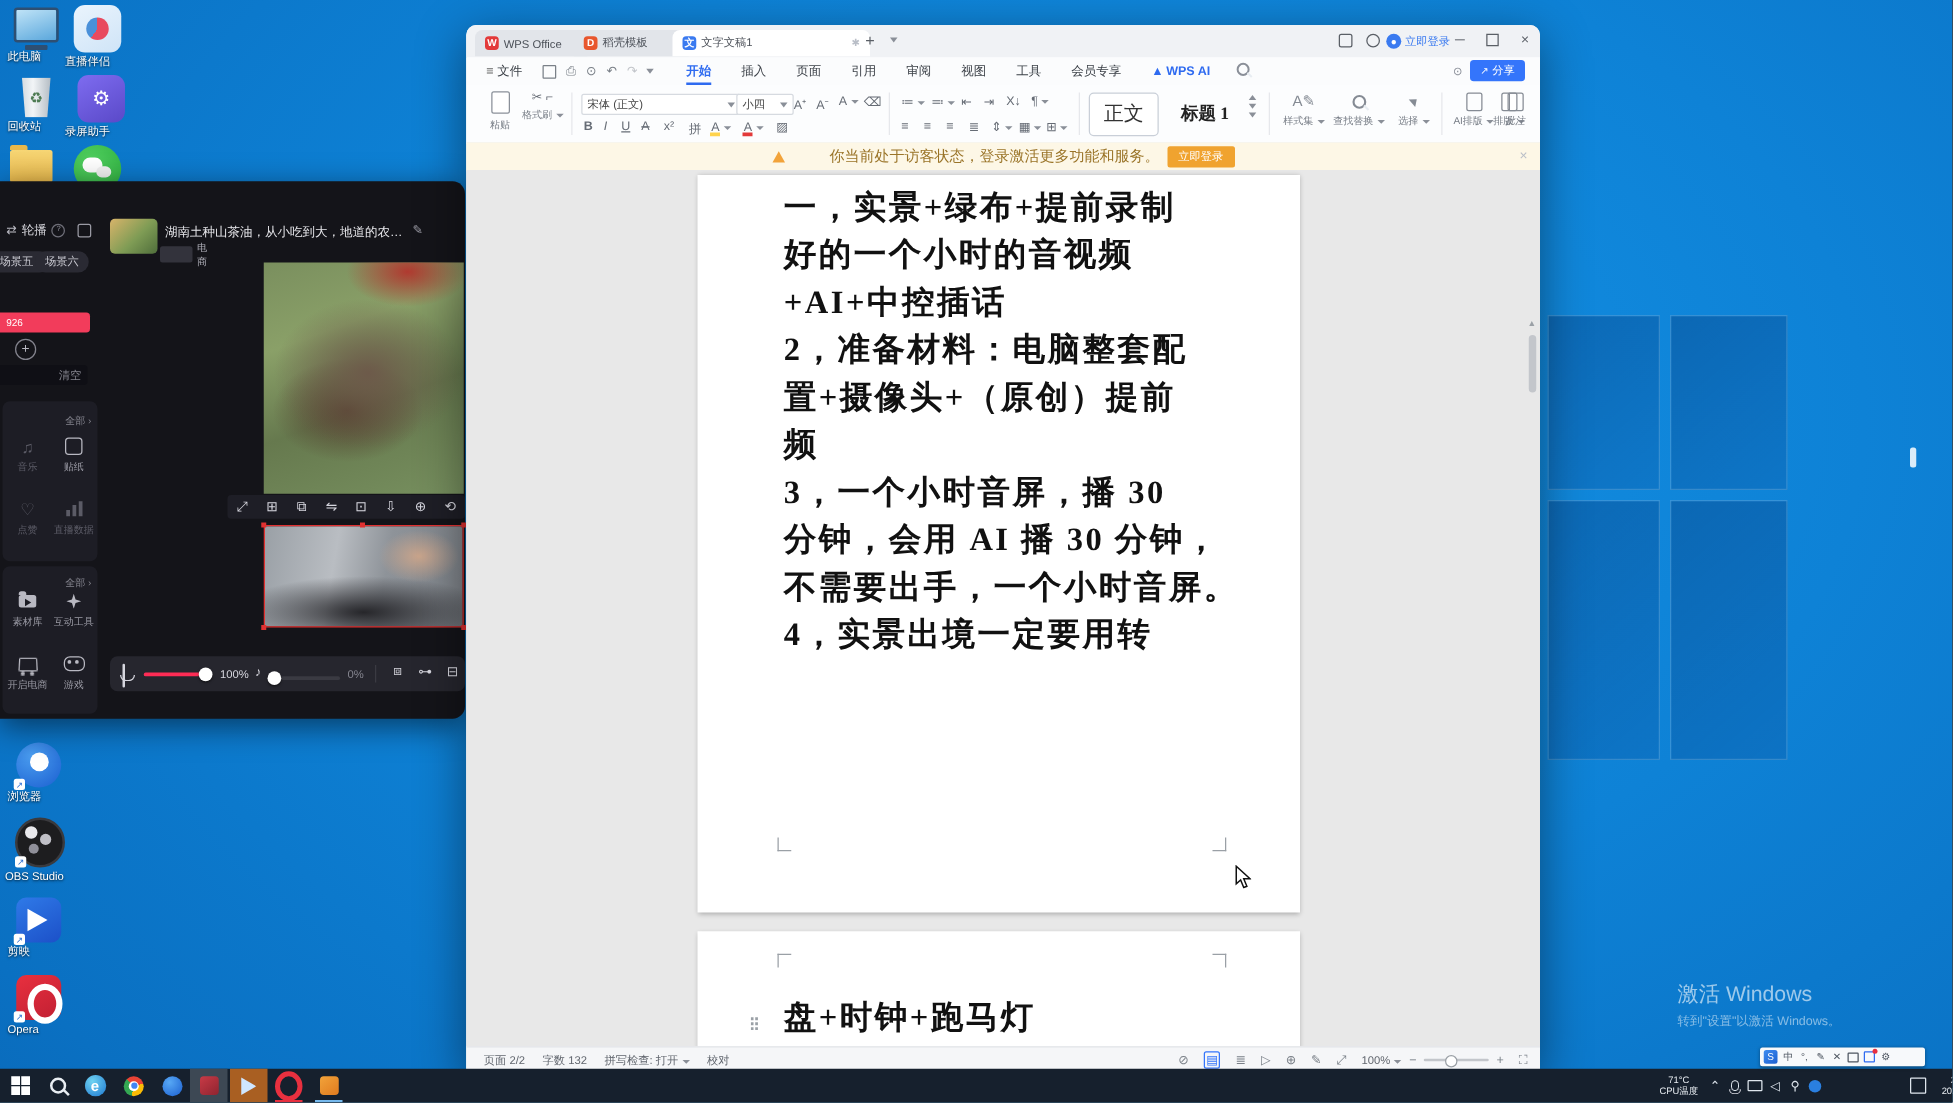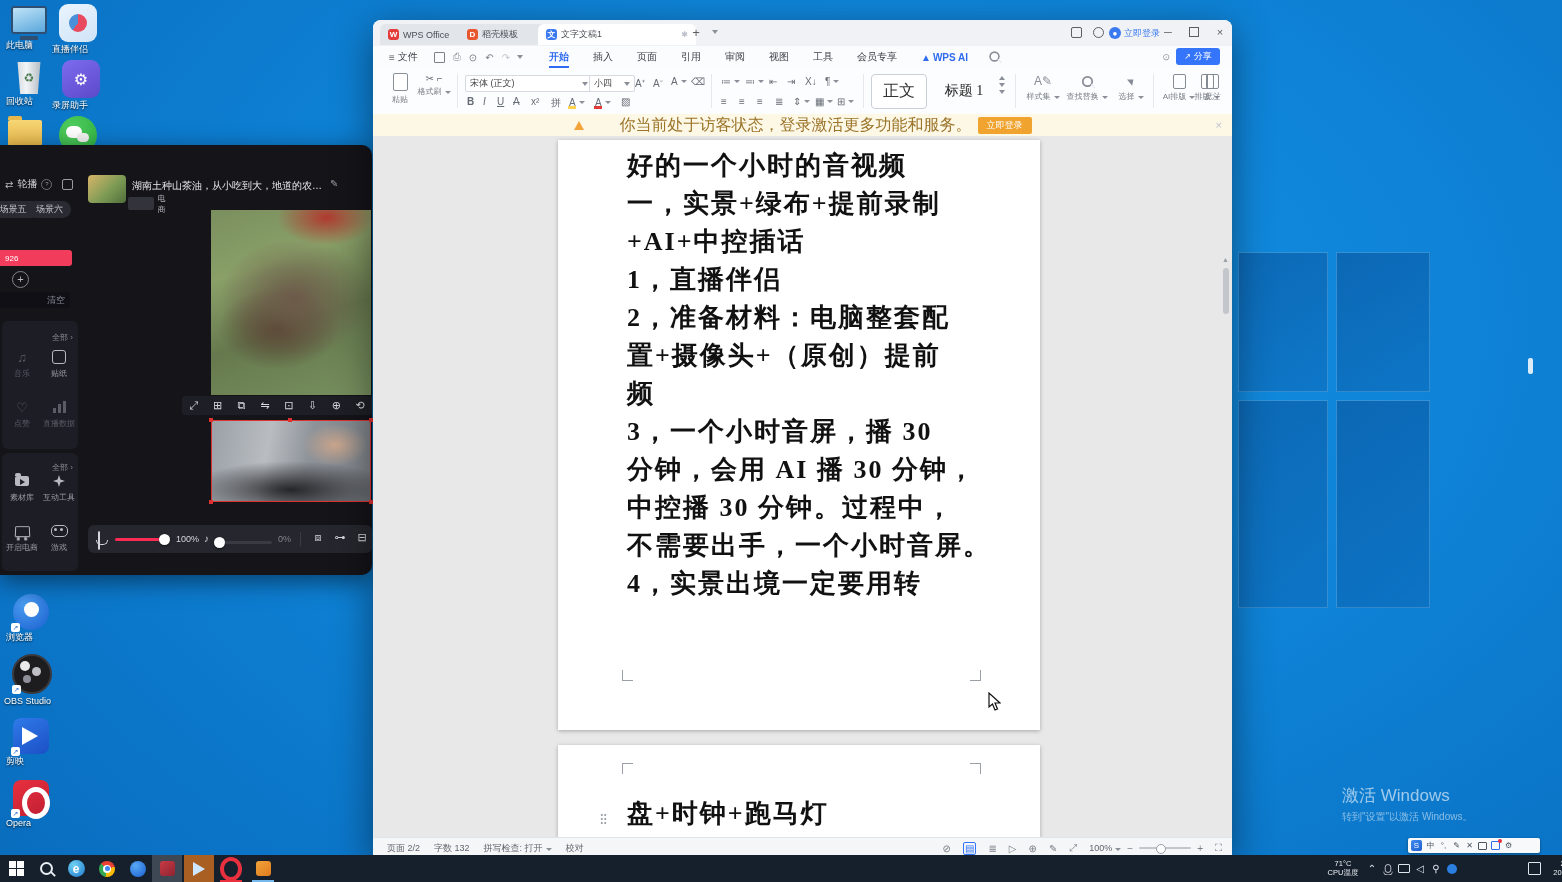--- a/index.html
+++ b/index.html
@@ -456,21 +456,21 @@
       <span class="tbtn a" style="left:402px;top:28px;">≣</span>
       <span class="tbtn a" style="left:420px;top:28px;">⇕<span class="caret sm"></span></span>
       <span class="tbtn a" style="left:442px;top:28px;">▦<span class="caret sm"></span></span>
       <span class="tbtn a" style="left:464px;top:28px;">⊞<span class="caret sm"></span></span>
       <div class="vsep" style="left:490px;"></div>
 
       <div class="stylechip a" style="left:498px;top:6px;width:54px;height:33px;">
         <span style="font-size:16px;color:#333;">正文</span>
       </div>
       <div class="a" style="left:560px;top:6px;width:62px;height:33px;display:flex;align-items:center;justify-content:center;">
-        <span style="font-size:14px;font-family:'Liberation Serif',serif;font-weight:normal;color:#222;">标题 1</span>
+        <span style="font-size:14px;font-family:'Liberation Serif',serif;font-weight:bold;color:#222;">标题 1</span>
       </div>
       <div class="a" style="left:626px;top:8px;display:flex;flex-direction:column;gap:3px;align-items:center;">
         <span class="caret" style="transform:rotate(180deg);margin:0;"></span>
         <span class="caret" style="margin:0;"></span>
         <span class="caret" style="margin:0;"></span>
       </div>
       <div class="vsep" style="left:642px;"></div>
 
       <div class="rtool" style="left:648px;">
         <div class="ric">A✎</div>
@@ -504,39 +504,37 @@
       <div class="rtool" style="left:829px;width:20px;font-style:italic;">
         <div class="ric">
             <span style="width:11px;height:13px;border:1.5px solid #858b94;border-radius:2px;display:inline-block;"></span>
           </div>
         <div class="rlb"><span>批注</span></div>
       </div>
     </div>
 
     <div class="wps-notice">
       <span class="warn-tri"></span>
-      <span style="font-size:16px;color:#9a7428;margin-left:30px;">你当前处于访客状态，登录激活更多功能和服务。</span>
+      <span style="font-size:12px;color:#9a7428;margin-left:30px;">你当前处于访客状态，登录激活更多功能和服务。</span>
       <span style="background:#f0a32f;color:#fff;font-size:9px;padding:2px 9px;border-radius:2px;">立即登录</span>
       <span style="position:absolute;right:10px;color:#b9bec7;font-size:11px;">×</span>
     </div>
 
     <div class="docarea">
 
       <div class="page" style="top:4px;height:590px;">
         <div class="a" style="left:69px;top:7px;width:360px;">
+          <div class="docline">一，实景+绿布+提前录制</div>
           <div class="docline">好的一个小时的音视频</div>
-          <div class="docline">一，实景+绿布+提前录制</div>
           <div class="docline">+AI+中控插话</div>
-          <div class="docline">1，直播伴侣</div>
           <div class="docline">2，准备材料：电脑整套配</div>
           <div class="docline">置+摄像头+（原创）提前</div>
           <div class="docline">频</div>
           <div class="docline">3，一个小时音屏，播 30</div>
           <div class="docline">分钟，会用 AI 播 30 分钟，</div>
-          <div class="docline">中控播 30 分钟。过程中，</div>
           <div class="docline">不需要出手，一个小时音屏。</div>
           <div class="docline">4，实景出境一定要用转</div>
         </div>
         <div class="cmark" style="left:64px;top:530px;border-left-width:1px;border-bottom-width:1px;"></div>
         <div class="cmark" style="left:412px;top:530px;border-right-width:1px;border-bottom-width:1px;"></div>
       </div>
 
       <div class="page" style="top:609px;height:94px;">
         <div class="cmark" style="left:64px;top:18px;border-left-width:1px;border-top-width:1px;"></div>
         <div class="cmark" style="left:412px;top:18px;border-right-width:1px;border-top-width:1px;"></div>

